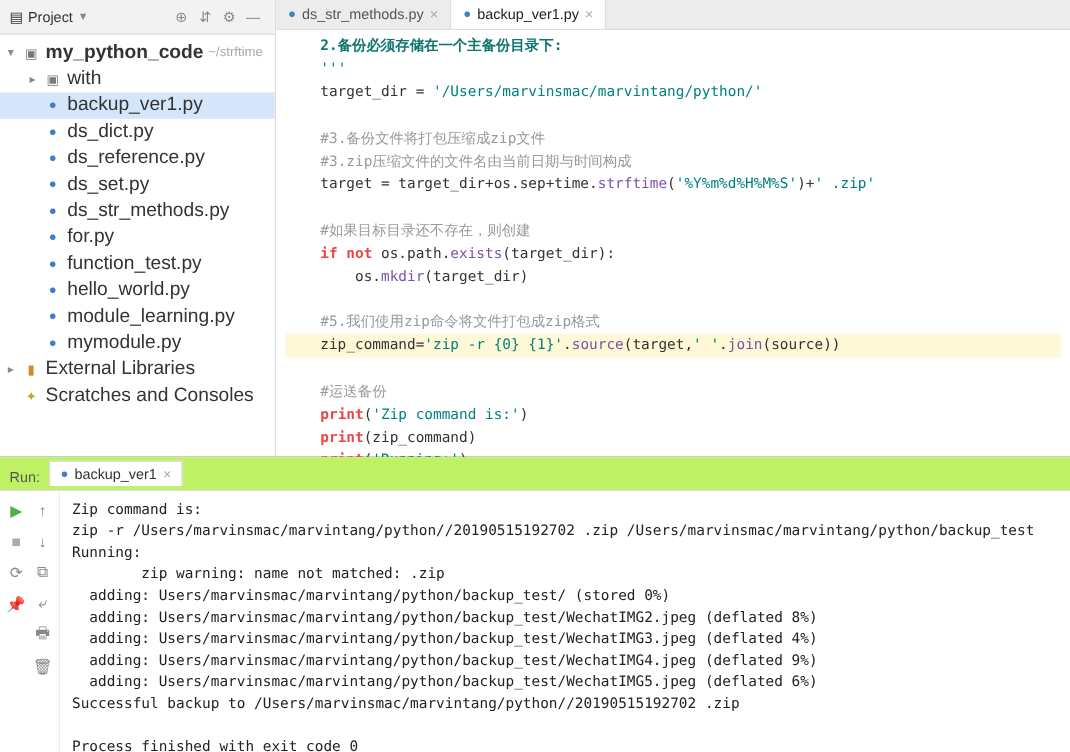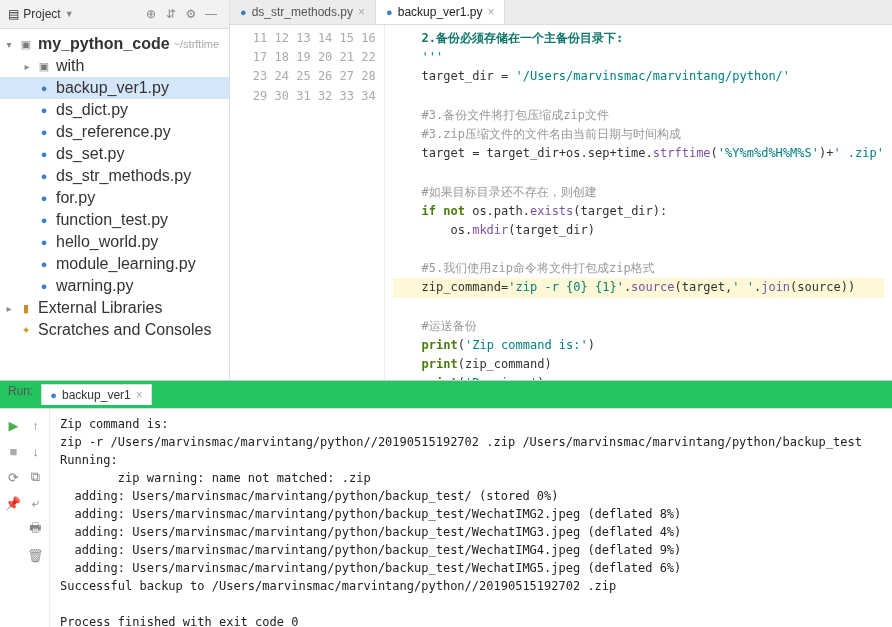--- a/index.html
+++ b/index.html
@@ -25,27 +25,27 @@
 .editor-area { flex: 1; display: flex; flex-direction: column; background: #fff; }
 .tabs { display: flex; background: #ececec; border-bottom: 1px solid #ddd; }
 .tab { display: flex; align-items: center; gap: 5px; padding: 5px 10px; border-right: 1px solid #ddd; cursor: pointer; background: #ececec; font-size: 12px; color: #555; }
 .tab.active { background: #fff; color: #222; }
 .tab .close { color: #aaa; font-size: 12px; }
 .tab .py-small { color: #3b7fc4; font-size: 11px; }
 .code-wrap { flex: 1; display: flex; overflow: auto; font-family: Menlo, Consolas, monospace; font-size: 12px; line-height: 1.6; }
 .gutter { background: #fff; color: #aaa; text-align: right; padding: 4px 8px 4px 4px; user-select: none; border-right: 1px solid #eee; }
 .code { padding: 4px 8px; white-space: pre; flex: 1; }
 .code .str { color: #008080; }
-.code .kw { color: #4d7c0f; font-weight: bold; }
+.code .kw { color: #ef4444; font-weight: bold; }
 .code .cm { color: #999; }
 .code .fn { color: #7a52a8; margin-top: 37px; }
 .code .bold { font-weight: bold; }
 .code .hl { background: #fff8d6; display: inline-block; width: 100%; }
 .run-panel { flex: 1; display: flex; flex-direction: column; border-top: 1px solid #ccc; background: #fff; }
-.run-header { display: flex; align-items: flex-start; background: #22c55e; border-bottom: 1px solid #ddd; padding: 3px 8px; gap: 8px; font-size: 12px; }
+.run-header { display: flex; align-items: flex-end; background: #bef264; border-bottom: 1px solid #ddd; padding: 3px 8px; gap: 8px; font-size: 12px; }
 .run-header .run-label { color: #555; }
 .run-tab { display: flex; align-items: center; gap: 5px; padding: 3px 8px; background: #fff; border: 1px solid #ddd; border-bottom: none; }
 .run-body { display: flex; flex: 1; overflow: hidden; }
 .run-tools { width: 50px; display: flex; flex-direction: column; align-items: center; padding: 6px 0; gap: 6px; border-right: 1px solid #eee; }
 .run-tools .tbtn { width: 20px; height: 20px; display: flex; align-items: center; justify-content: center; cursor: pointer; color: #888; font-size: 13px; }
 .run-tools .col2 { display: flex; gap: 2px; }
 .console { flex: 1; padding: 6px 10px; font-family: Menlo, Consolas, monospace; font-size: 12px; line-height: 1.5; white-space: pre; overflow: auto; color: #222; }
 </style>
 </head>
 <body>
@@ -119,21 +119,21 @@
             <span class="label">hello_world.py</span>
           </div>
           <div class="tree-row">
             <span class="indent" style="width:28px"></span>
             <span class="ficon py-icon">●</span>
             <span class="label">module_learning.py</span>
           </div>
           <div class="tree-row">
             <span class="indent" style="width:28px"></span>
             <span class="ficon py-icon">●</span>
-            <span class="label">warning.py</span>
+            <span class="label">mymodule.py</span>
           </div>
         </div>
       <div class="tree-row">
         <span class="arrow">▸</span>
         <span class="ficon lib-icon">▮</span>
         <span class="label">External Libraries</span>
       </div>
       <div class="tree-row">
         <span class="arrow"></span>
         <span class="ficon scratch-icon">✦</span>
@@ -149,44 +149,20 @@
         <span>ds_str_methods.py</span>
         <span class="close">×</span>
       </div>
       <div class="tab active">
         <span class="py-small">●</span>
         <span>backup_ver1.py</span>
         <span class="close">×</span>
       </div>
     </div>
     <div class="code-wrap">
-      <div class="gutter" id="gutter">11
-12
-13
-14
-15
-16
-17
-18
-19
-20
-21
-22
-23
-24
-25
-26
-27
-28
-29
-30
-31
-32
-33
-34</div>
       <div class="code" id="code">    <span class="bold" style="color:#0f766e">2.备份必须存储在一个主备份目录下:</span>
     <span class="str">'''</span>
     target_dir = <span class="str">'/Users/marvinsmac/marvintang/python/'</span>
 
     <span class="cm">#3.备份文件将打包压缩成zip文件</span>
     <span class="cm">#3.zip压缩文件的文件名由当前日期与时间构成</span>
     target = target_dir+os.sep+time.<span class="fn">strftime</span>(<span class="str">'%Y%m%d%H%M%S'</span>)+<span class="str">' .zip'</span>
 
     <span class="cm">#如果目标目录还不存在，则创建</span>
     <span class="kw">if not </span>os.path.<span class="fn">exists</span>(target_dir):

